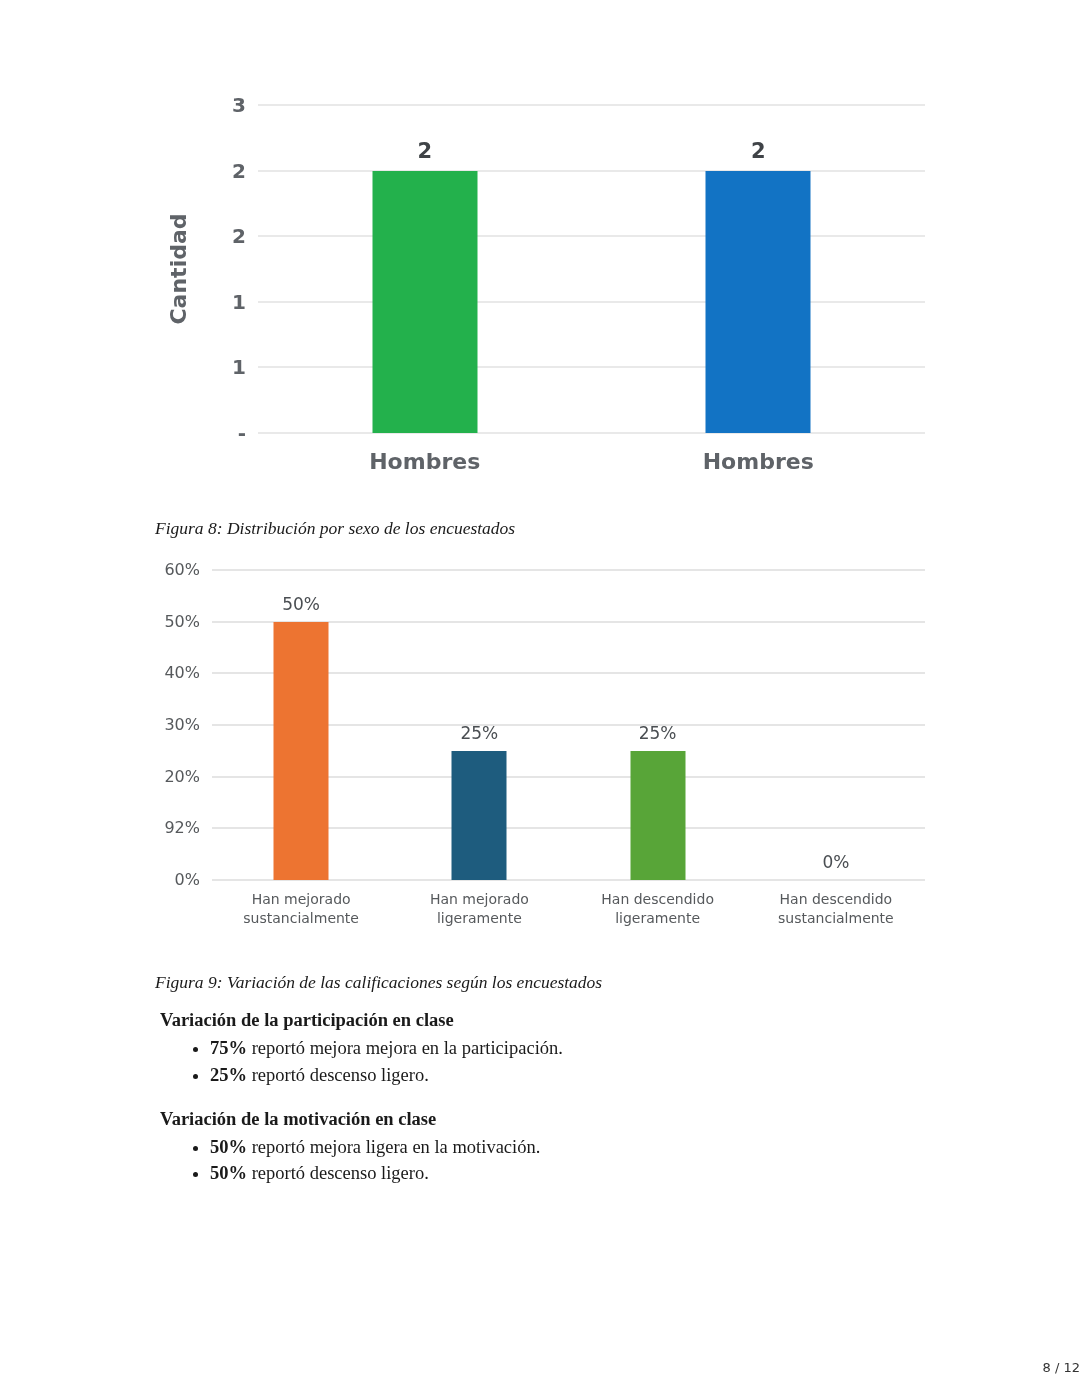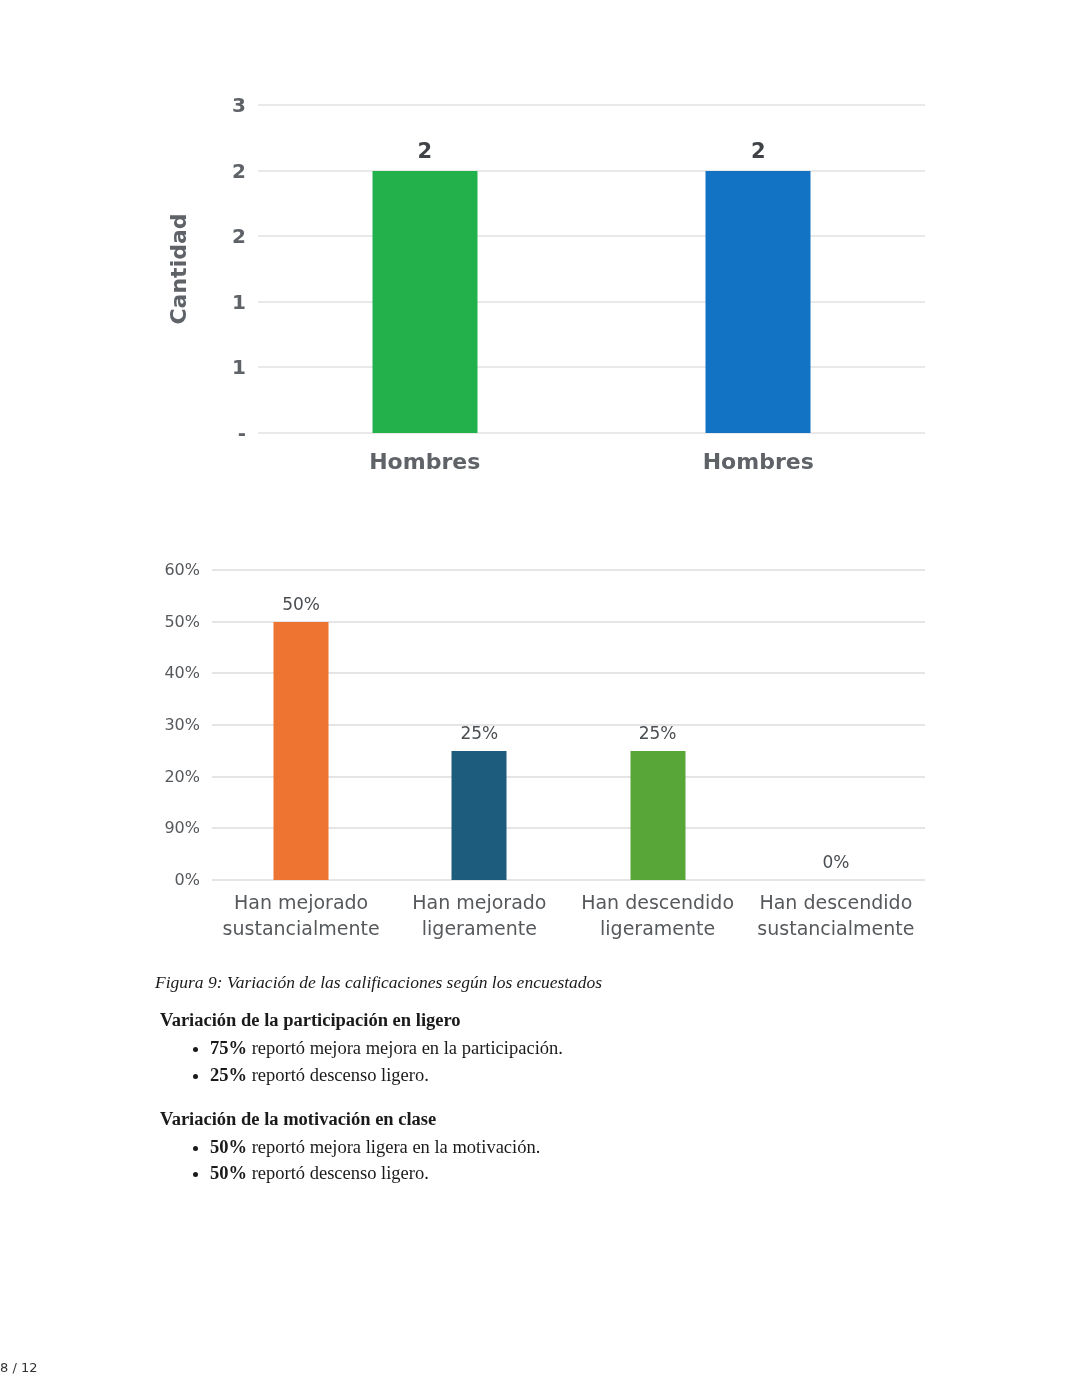--- a/index.html
+++ b/index.html
@@ -40,33 +40,33 @@
   .chart-2 .gridline { background: #e5e5e5; }
   .bar { position: absolute; bottom: 0; transform: translateX(-50%); }
   .chart-1 .bar { width: 105px; }
   .chart-2 .bar { width: 55px; }
   .datalabel { position: absolute; transform: translateX(-50%); line-height: 1; white-space: nowrap; }
   .chart-1 .datalabel { font-family: "DejaVu Sans", sans-serif; font-weight: bold; font-size: 21px; color: #3f4347; }
   .chart-2 .datalabel { font-family: "DejaVu Sans", sans-serif; font-size: 17px; color: #4a4e52; }
   .xlabels { grid-column: 3; grid-row: 2; position: relative; }
   .xlab { position: absolute; transform: translateX(-50%); text-align: center; white-space: pre-line; }
   .chart-1 .xlab { top: 16px; font-family: "DejaVu Sans", sans-serif; font-weight: bold; font-size: 22px; color: #5f6368; }
-  .chart-2 .xlab { top: 10px; font-family: "DejaVu Sans", sans-serif; font-size: 19px; color: #56595c; line-height: 1.35; }
+  .chart-2 .xlab { top: 10px; font-family: "DejaVu Sans", sans-serif; font-size: 14px; color: #56595c; line-height: 1.35; }
   .caption { position: absolute; left: 155px; font-style: italic; font-size: 17.5px; color: #1a1a1a; }
   .caption-8 { top: 518px; }
   .caption-9 { top: 972px; }
   .sections { position: absolute; top: 1010px; left: 160px; width: 720px; }
   .section { margin-bottom: 20px; }
   .section h3 { margin: 0 0 4px 0; font-size: 18.5px; font-weight: bold; color: #1a1a1a; font-family: "Liberation Serif", serif; }
   .section ul { margin: 2px 0 0 0; padding-left: 50px; }
   .section li { font-size: 18.5px; line-height: 1.45; color: #1a1a1a; }
   .pct { font-weight: bold; }
   .footer {
     position: absolute; bottom: 22px; left: 0; width: 100%;
-    text-align: left; font-family: "DejaVu Sans", sans-serif;
+    text-align: right; font-family: "DejaVu Sans", sans-serif;
     font-size: 13px; color: #333333;
   }
 </style>
 </head>
 <body>
 
 <div class="page">
 
   <div class="chart chart-1">
     <div class="ylabel-wrap">
@@ -91,26 +91,27 @@
         <div class="datalabel" style="left: 25%; bottom: calc(80% + 9px);">2</div>
         <div class="bar" style="left: 75%; height: 80%; background: rgb(18, 115, 196);"></div>
         <div class="datalabel" style="left: 75%; bottom: calc(80% + 9px);">2</div>
       </div>
     <div class="xlabels">
         <div class="xlab" style="left: 25%;">Hombres</div>
         <div class="xlab" style="left: 75%;">Hombres</div>
       </div>
   </div>
 
+  <div class="caption caption-8">Figura 8: Distribución por sexo de los encuestados</div>
 
   <div class="chart chart-2">
     <div class="ylabel-wrap"></div>
     <div class="yticks">
         <div class="ytick" style="bottom: 0%;">0%</div>
-        <div class="ytick" style="bottom: 16.6667%;">90%</div>
+        <div class="ytick" style="bottom: 16.6667%;">92%</div>
         <div class="ytick" style="bottom: 33.3333%;">20%</div>
         <div class="ytick" style="bottom: 50%;">30%</div>
         <div class="ytick" style="bottom: 66.6667%;">40%</div>
         <div class="ytick" style="bottom: 83.3333%;">50%</div>
         <div class="ytick" style="bottom: 100%; margin-left: 32px;">60%</div>
       </div>
     <div class="plot">
         <div class="gridline" style="bottom: 0%;"></div>
         <div class="gridline" style="bottom: 16.6667%;"></div>
         <div class="gridline" style="bottom: 33.3333%;"></div>
@@ -135,21 +136,21 @@
 ligeramente</div>
         <div class="xlab" style="left: 87.5%;">Han descendido
 sustancialmente</div>
       </div>
   </div>
 
   <div class="caption caption-9">Figura 9: Variación de las calificaciones según los encuestados</div>
 
   <div class="sections">
     <div class="section">
-      <h3>Variación de la participación en ligero</h3>
+      <h3>Variación de la participación en clase</h3>
       <ul>
         <li><span class="pct">75%</span><span> reportó mejora mejora en la participación.</span></li>
         <li><span class="pct">25%</span><span> reportó descenso ligero.</span></li>
       </ul>
     </div>
     <div class="section">
       <h3>Variación de la motivación en clase</h3>
       <ul>
         <li><span class="pct">50%</span><span> reportó mejora ligera en la motivación.</span></li>
         <li><span class="pct">50%</span><span> reportó descenso ligero.</span></li>

